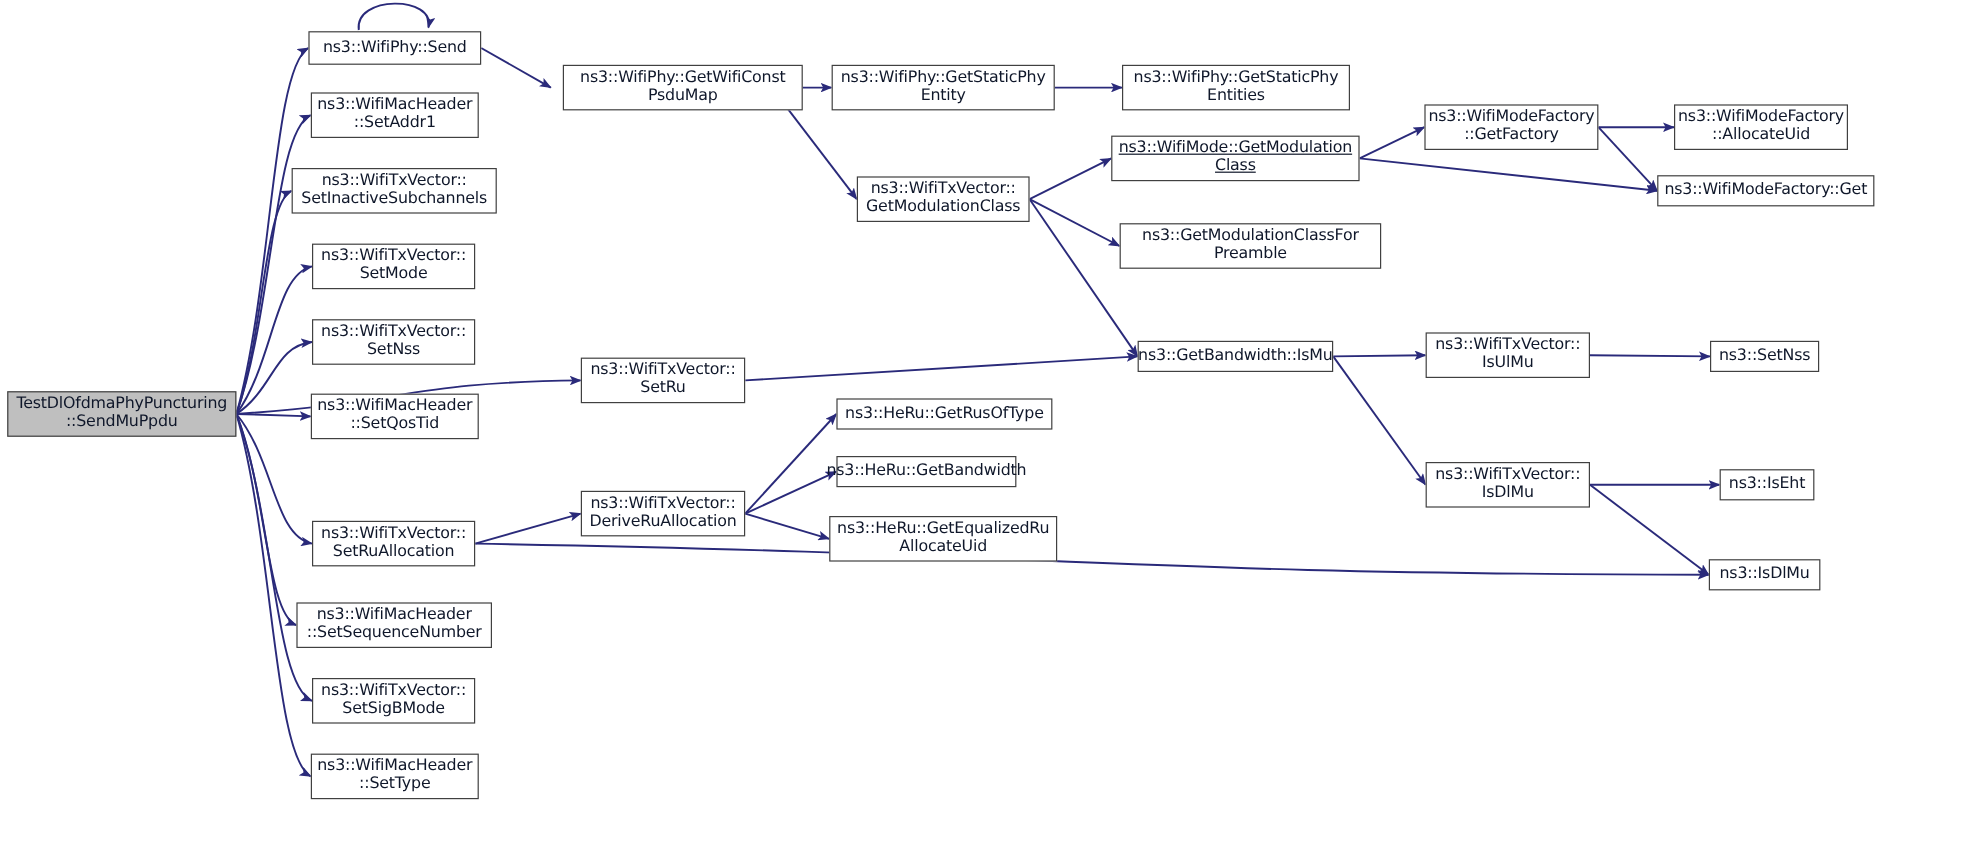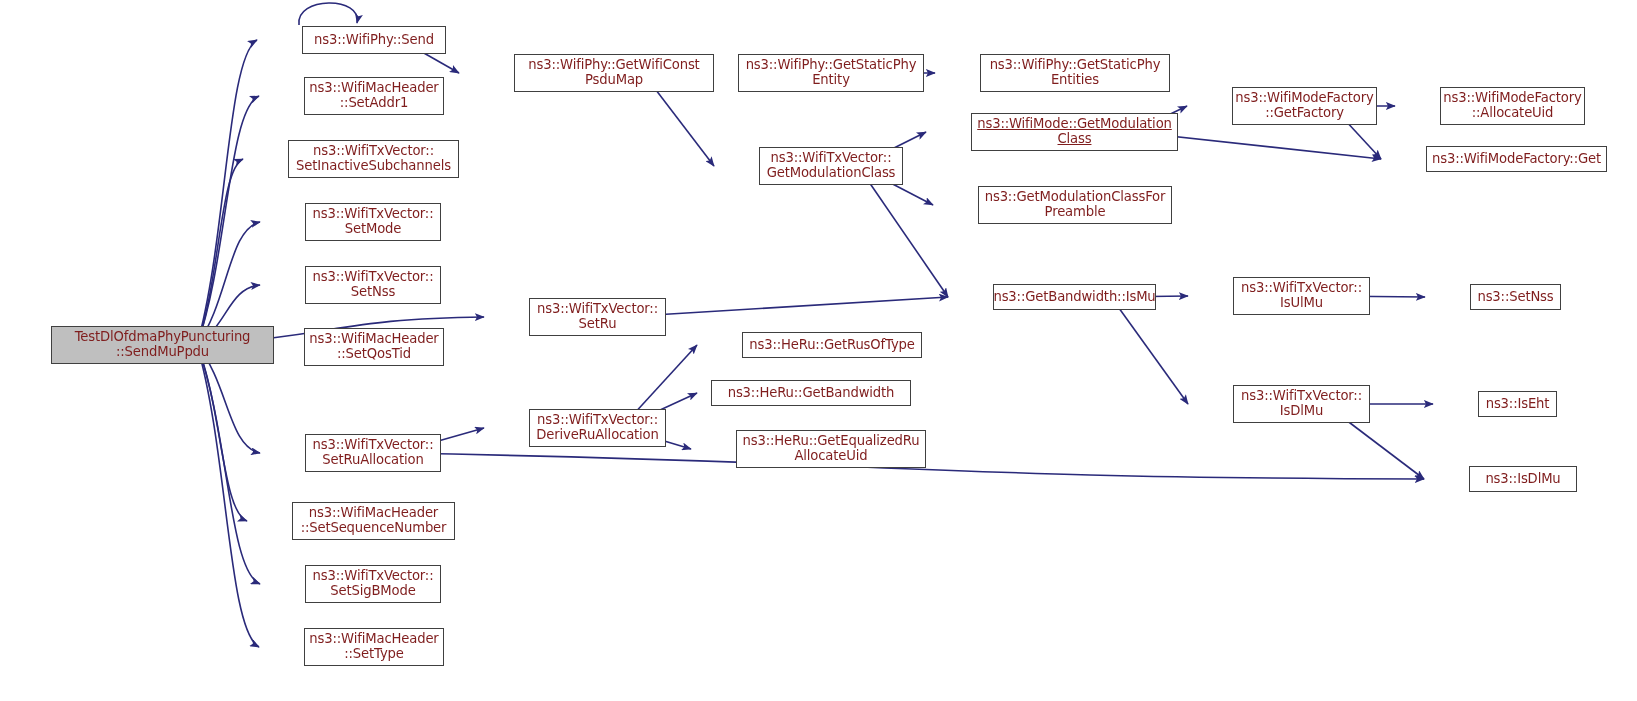--- a/index.html
+++ b/index.html
@@ -9,31 +9,30 @@
     background:#ffffff;
     font-family:"DejaVu Sans","Liberation Sans",sans-serif;
     overflow:hidden;
   }
   #edges{position:absolute;left:0;top:0;width:1637px;height:701px;}
   .node{
     position:absolute;
     box-sizing:border-box;
     border:1px solid #404040;
     background:#ffffff;
-    color:#7f1d1d;
+    color:#0f172a;
     display:flex;
     align-items:center;
     justify-content:center;
     text-align:center;
     line-height:1.12;
     font-size:13.2px;
     letter-spacing:-0.15px;
     white-space:pre-line;
     padding:0 3px;
-    margin-left:45px;
   }
   .node.highlight{background:#bfbfbf;border-color:#404040;}
 </style>
 </head>
 <body>
 
 <div id="canvas">
   <svg id="edges" viewBox="0 0 1637 701" xmlns="http://www.w3.org/2000/svg">
     <defs>
       <marker id="ah" markerWidth="10" markerHeight="8" refX="9.2" refY="4" orient="auto" markerUnits="userSpaceOnUse">
@@ -71,21 +70,21 @@
         <path d="M621,428 L697,393" marker-end="url(#ah)"></path>
         <path d="M621,428 L691,449" marker-end="url(#ah)"></path>
         <path d="M1111,297 L1188,296" marker-end="url(#ah)"></path>
         <path d="M1111,297 L1188,404" marker-end="url(#ah)"></path>
         <path d="M1325,296 L1425,297" marker-end="url(#ah)"></path>
         <path d="M1325,404 L1433,404" marker-end="url(#ah)"></path>
         <path d="M1325,404 L1424,479" marker-end="url(#ah)"></path>
       </g>
   </svg>
   <div id="nodes">
-      <div class="node highlight" style="left: 6px; top: 326px; width: 223px; height: 38px;">TestDlOfdmaPhyPuncturing
+      <div class="node highlight" style="left: 6px; top: 326px; width: 191px; height: 38px;">TestDlOfdmaPhyPuncturing
 ::SendMuPpdu</div>
       <div class="node" style="left: 257px; top: 26px; width: 144px; height: 28px;">ns3::WifiPhy::Send</div>
       <div class="node" style="left: 259px; top: 77px; width: 140px; height: 38px;">ns3::WifiMacHeader
 ::SetAddr1</div>
       <div class="node" style="left: 243px; top: 140px; width: 171px; height: 38px;">ns3::WifiTxVector::
 SetInactiveSubchannels</div>
       <div class="node" style="left: 260px; top: 203px; width: 136px; height: 38px;">ns3::WifiTxVector::
 SetMode</div>
       <div class="node" style="left: 260px; top: 266px; width: 136px; height: 38px;">ns3::WifiTxVector::
 SetNss</div>
@@ -103,36 +102,36 @@
 PsduMap</div>
       <div class="node" style="left: 484px; top: 298px; width: 137px; height: 38px;">ns3::WifiTxVector::
 SetRu</div>
       <div class="node" style="left: 484px; top: 409px; width: 137px; height: 38px;">ns3::WifiTxVector::
 DeriveRuAllocation</div>
       <div class="node" style="left: 693px; top: 54px; width: 186px; height: 38px;">ns3::WifiPhy::GetStaticPhy
 Entity</div>
       <div class="node" style="left: 714px; top: 147px; width: 144px; height: 38px;">ns3::WifiTxVector::
 GetModulationClass</div>
       <div class="node" style="left: 697px; top: 332px; width: 180px; height: 26px;">ns3::HeRu::GetRusOfType</div>
-      <div class="node" style="left: 666px; top: 380px; width: 200px; height: 26px;">ns3::HeRu::GetBandwidth</div>
+      <div class="node" style="left: 697px; top: 380px; width: 150px; height: 26px;">ns3::HeRu::GetBandwidth</div>
       <div class="node" style="left: 691px; top: 430px; width: 190px; height: 38px;">ns3::HeRu::GetEqualizedRu
 AllocateUid</div>
       <div class="node" style="left: 935px; top: 54px; width: 190px; height: 38px;">ns3::WifiPhy::GetStaticPhy
 Entities</div>
       <div class="node" style="left: 926px; top: 113px; width: 207px; height: 38px; text-decoration: underline;">ns3::WifiMode::GetModulation
 Class</div>
-      <div class="node" style="left: 933px; top: 186px; width: 194px; height: 38px;">ns3::GetModulationClassFor
+      <div class="node" style="left: 933px; top: 186px; width: 218px; height: 38px;">ns3::GetModulationClassFor
 Preamble</div>
       <div class="node" style="left: 948px; top: 284px; width: 163px; height: 26px;">ns3::GetBandwidth::IsMu</div>
       <div class="node" style="left: 1187px; top: 87px; width: 145px; height: 38px;">ns3::WifiModeFactory
 ::GetFactory</div>
       <div class="node" style="left: 1188px; top: 277px; width: 137px; height: 38px;">ns3::WifiTxVector::
 IsUlMu</div>
       <div class="node" style="left: 1188px; top: 385px; width: 137px; height: 38px;">ns3::WifiTxVector::
 IsDlMu</div>
       <div class="node" style="left: 1395px; top: 87px; width: 145px; height: 38px;">ns3::WifiModeFactory
 ::AllocateUid</div>
       <div class="node" style="left: 1381px; top: 146px; width: 181px; height: 26px;">ns3::WifiModeFactory::Get</div>
       <div class="node" style="left: 1425px; top: 284px; width: 91px; height: 26px;">ns3::SetNss</div>
       <div class="node" style="left: 1433px; top: 391px; width: 79px; height: 26px;">ns3::IsEht</div>
-      <div class="node" style="left: 1424px; top: 466px; width: 108px; height: 26px;">ns3::IsDlMu</div>
+      <div class="node" style="left: 1424px; top: 466px; width: 93px; height: 26px;">ns3::IsDlMu</div>
     </div>
 </div>
 
 </body></html>

